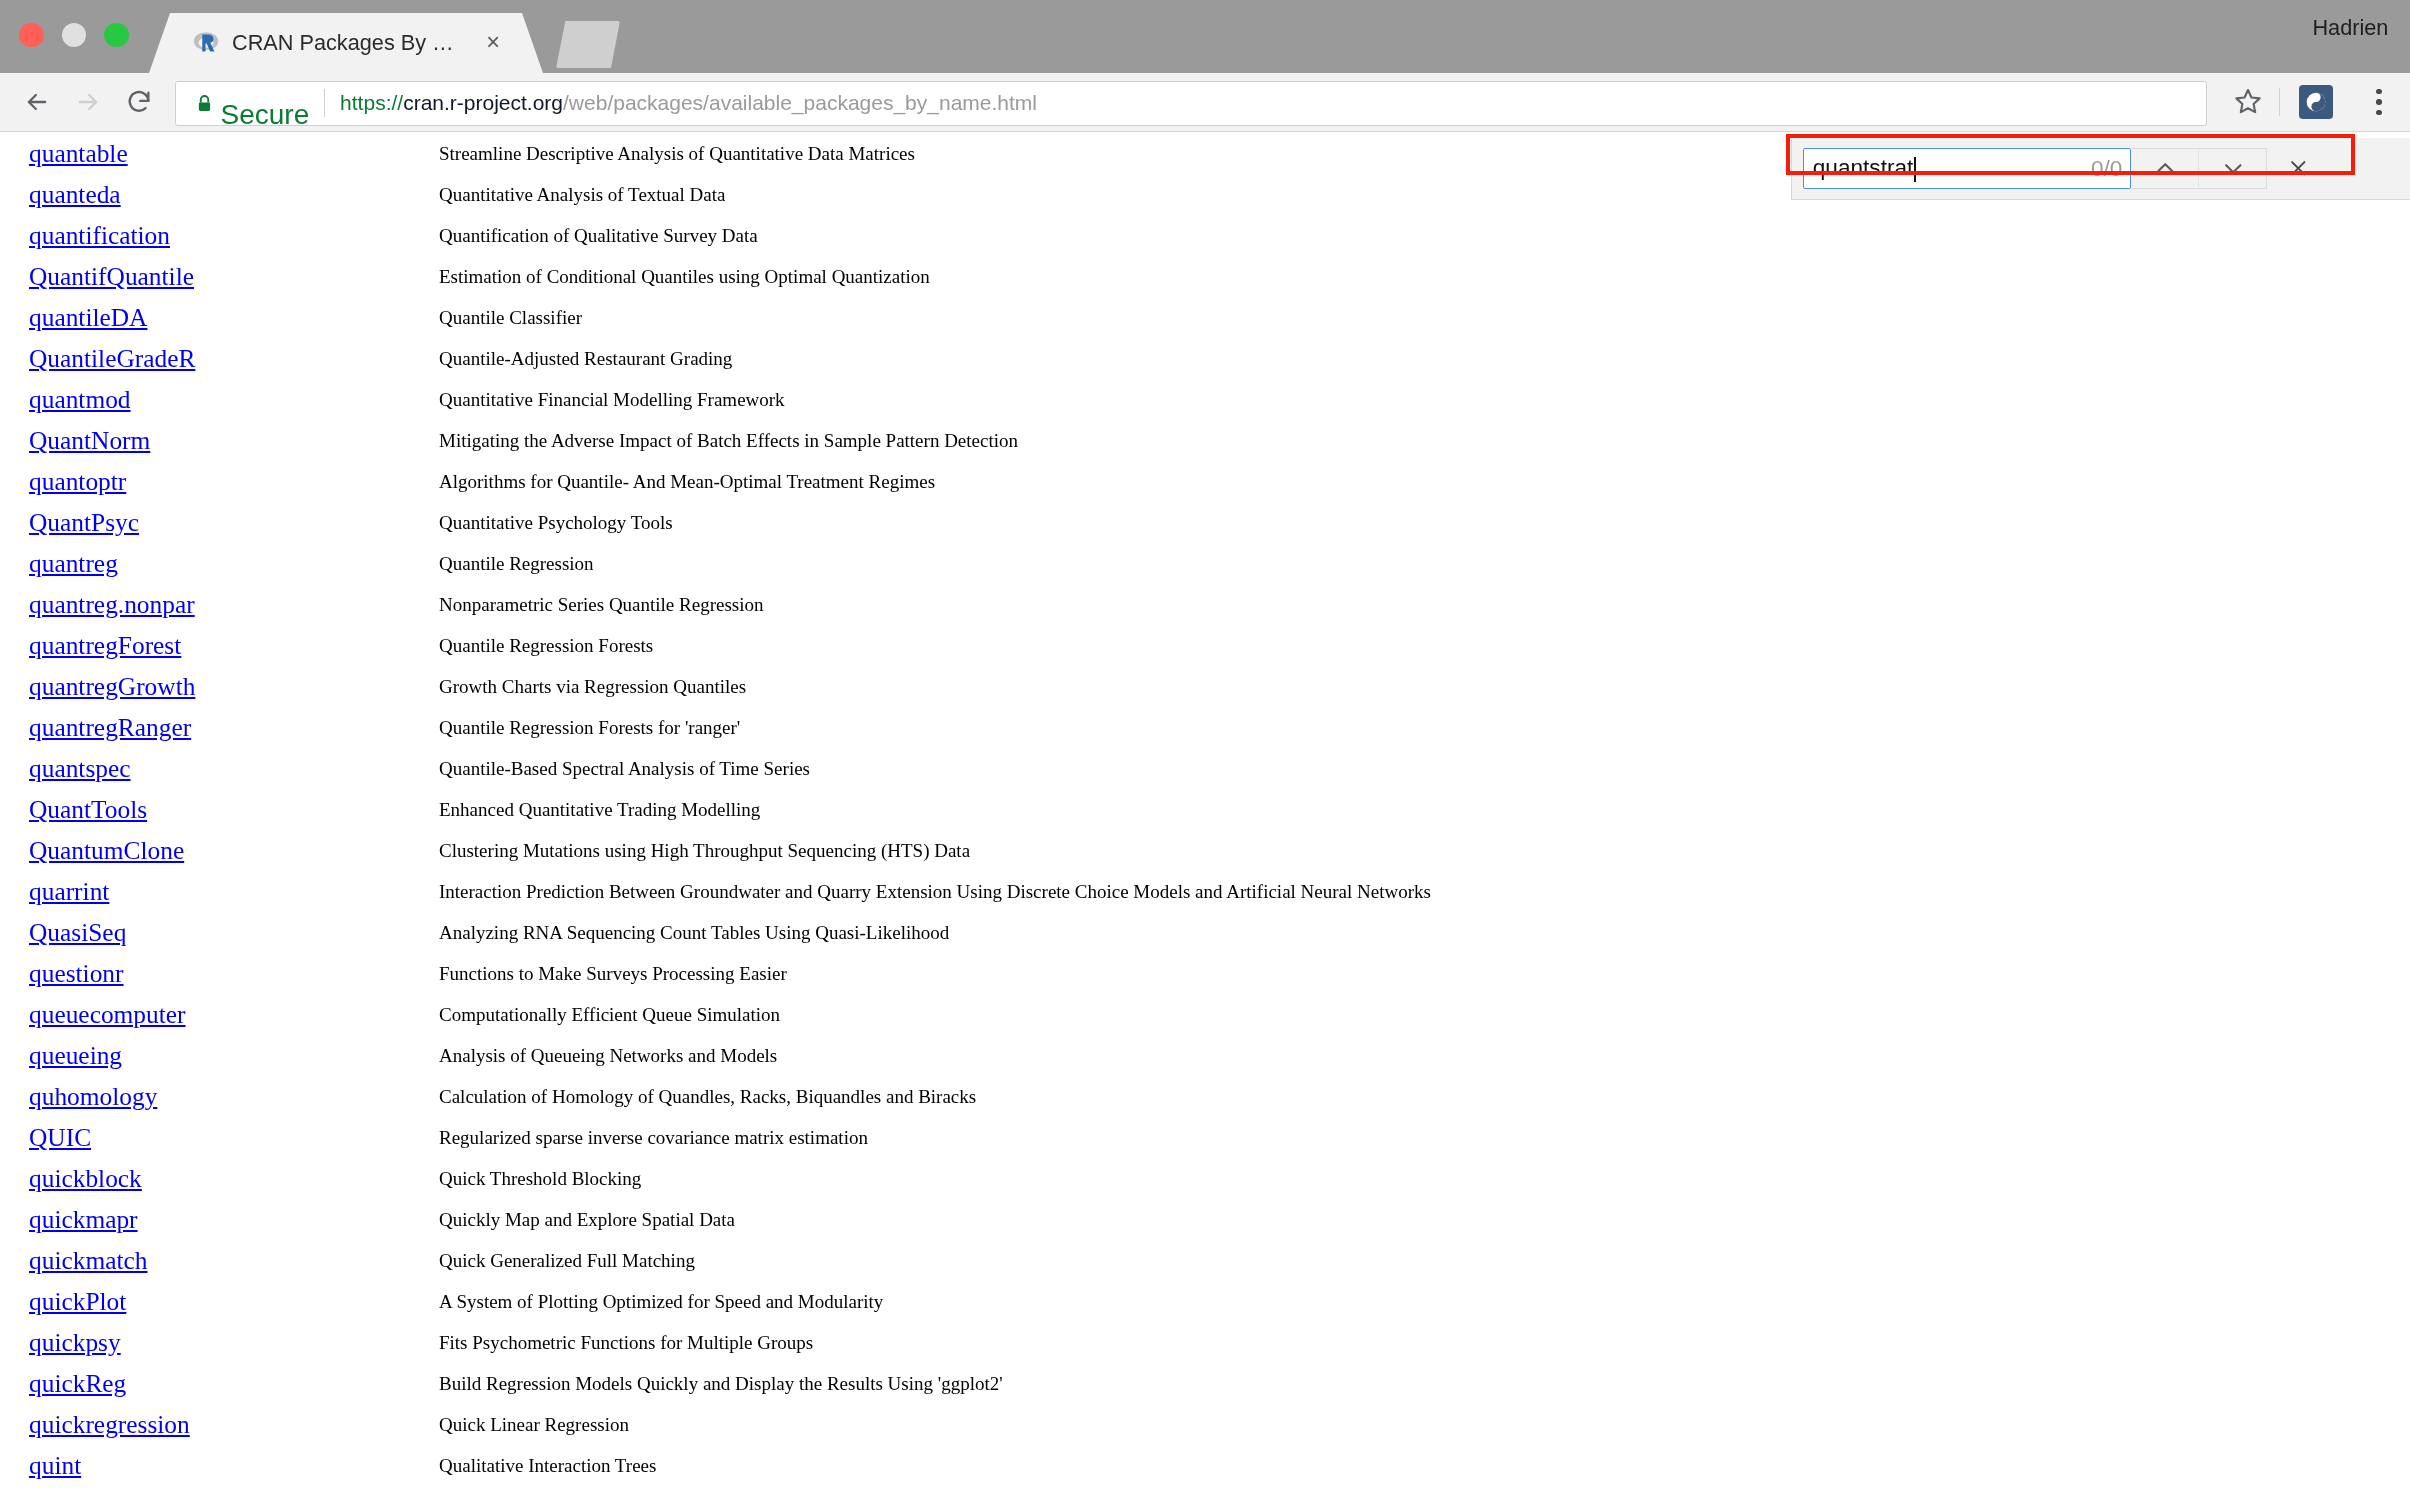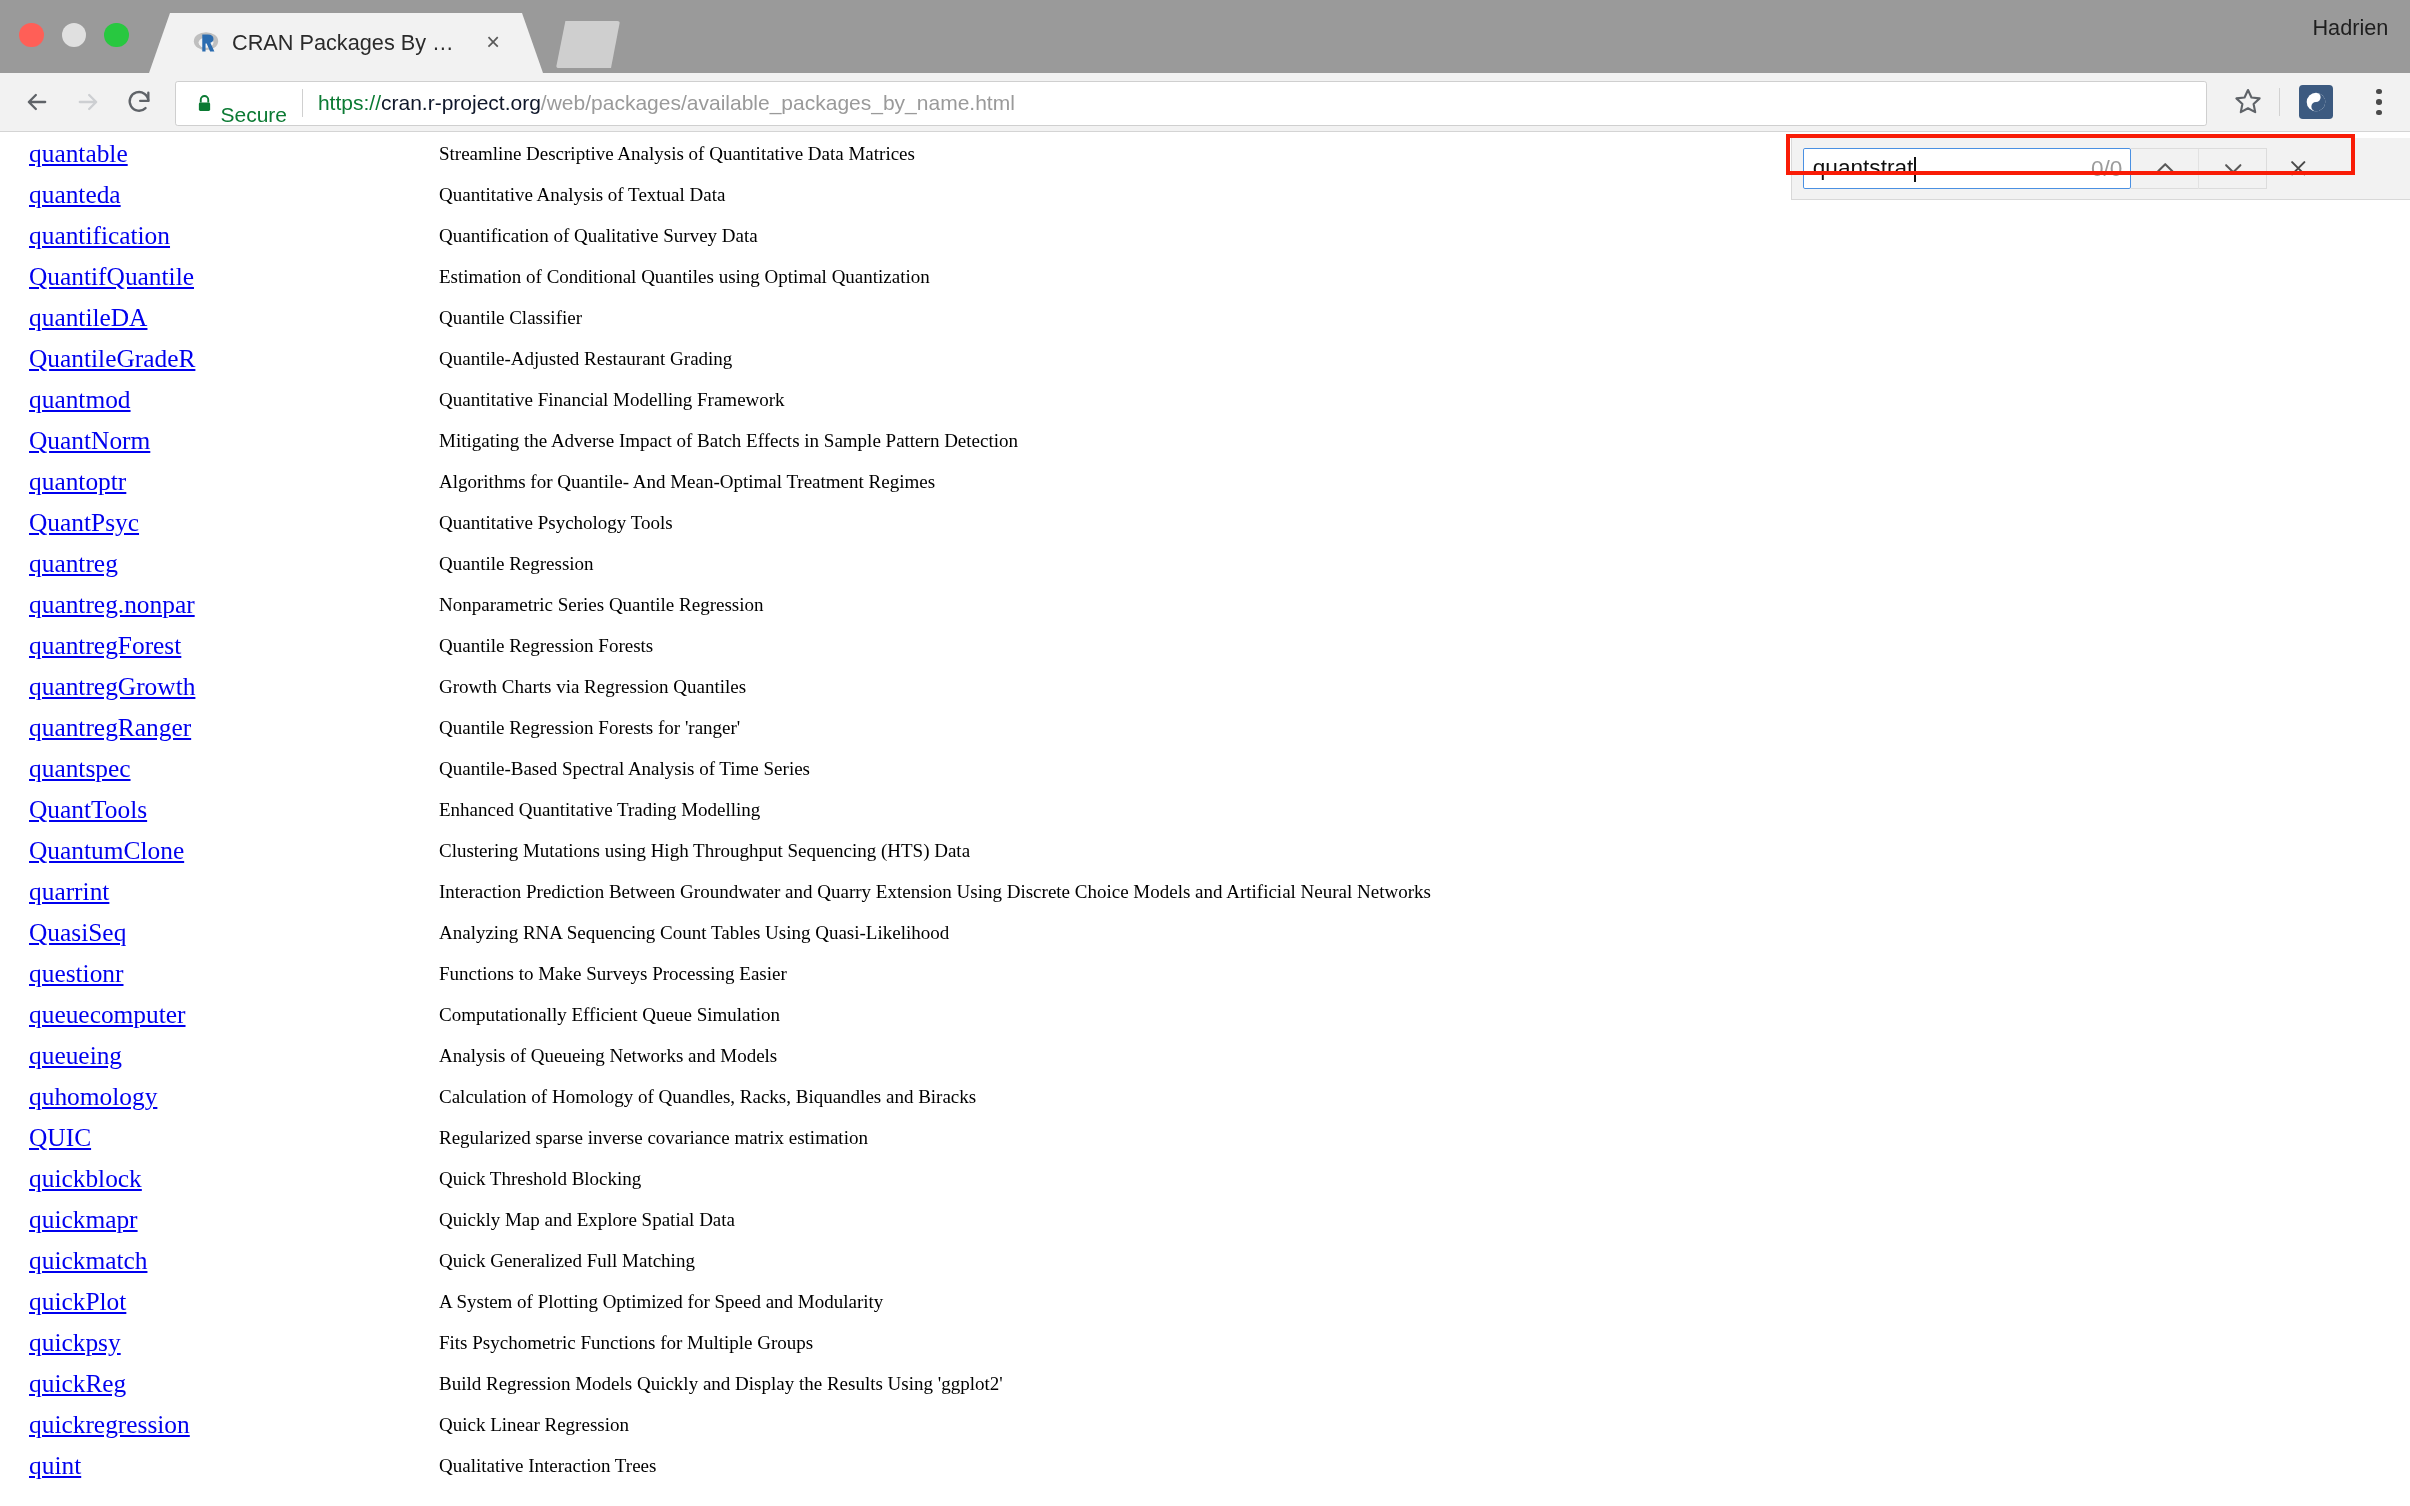--- a/index.html
+++ b/index.html
@@ -130,21 +130,21 @@
     display: flex;
     align-items: center;
   }
   .lock-icon {
     margin-left: 21px;
     width: 15px; height: 19px;
     flex: none;
   }
   .secure-label {
     margin-left: 8.5px;
-    font-size: 21px;
+    font-size: 28px;
     color: #0b7a33;
     font-family: "Liberation Sans", sans-serif;
     white-space: nowrap;
     margin-top: 24px;
   }
   .omni-sep {
     margin-left: 15px;
     width: 0.9px; height: 28px;
     background: #d0d0d0;
     flex: none;

